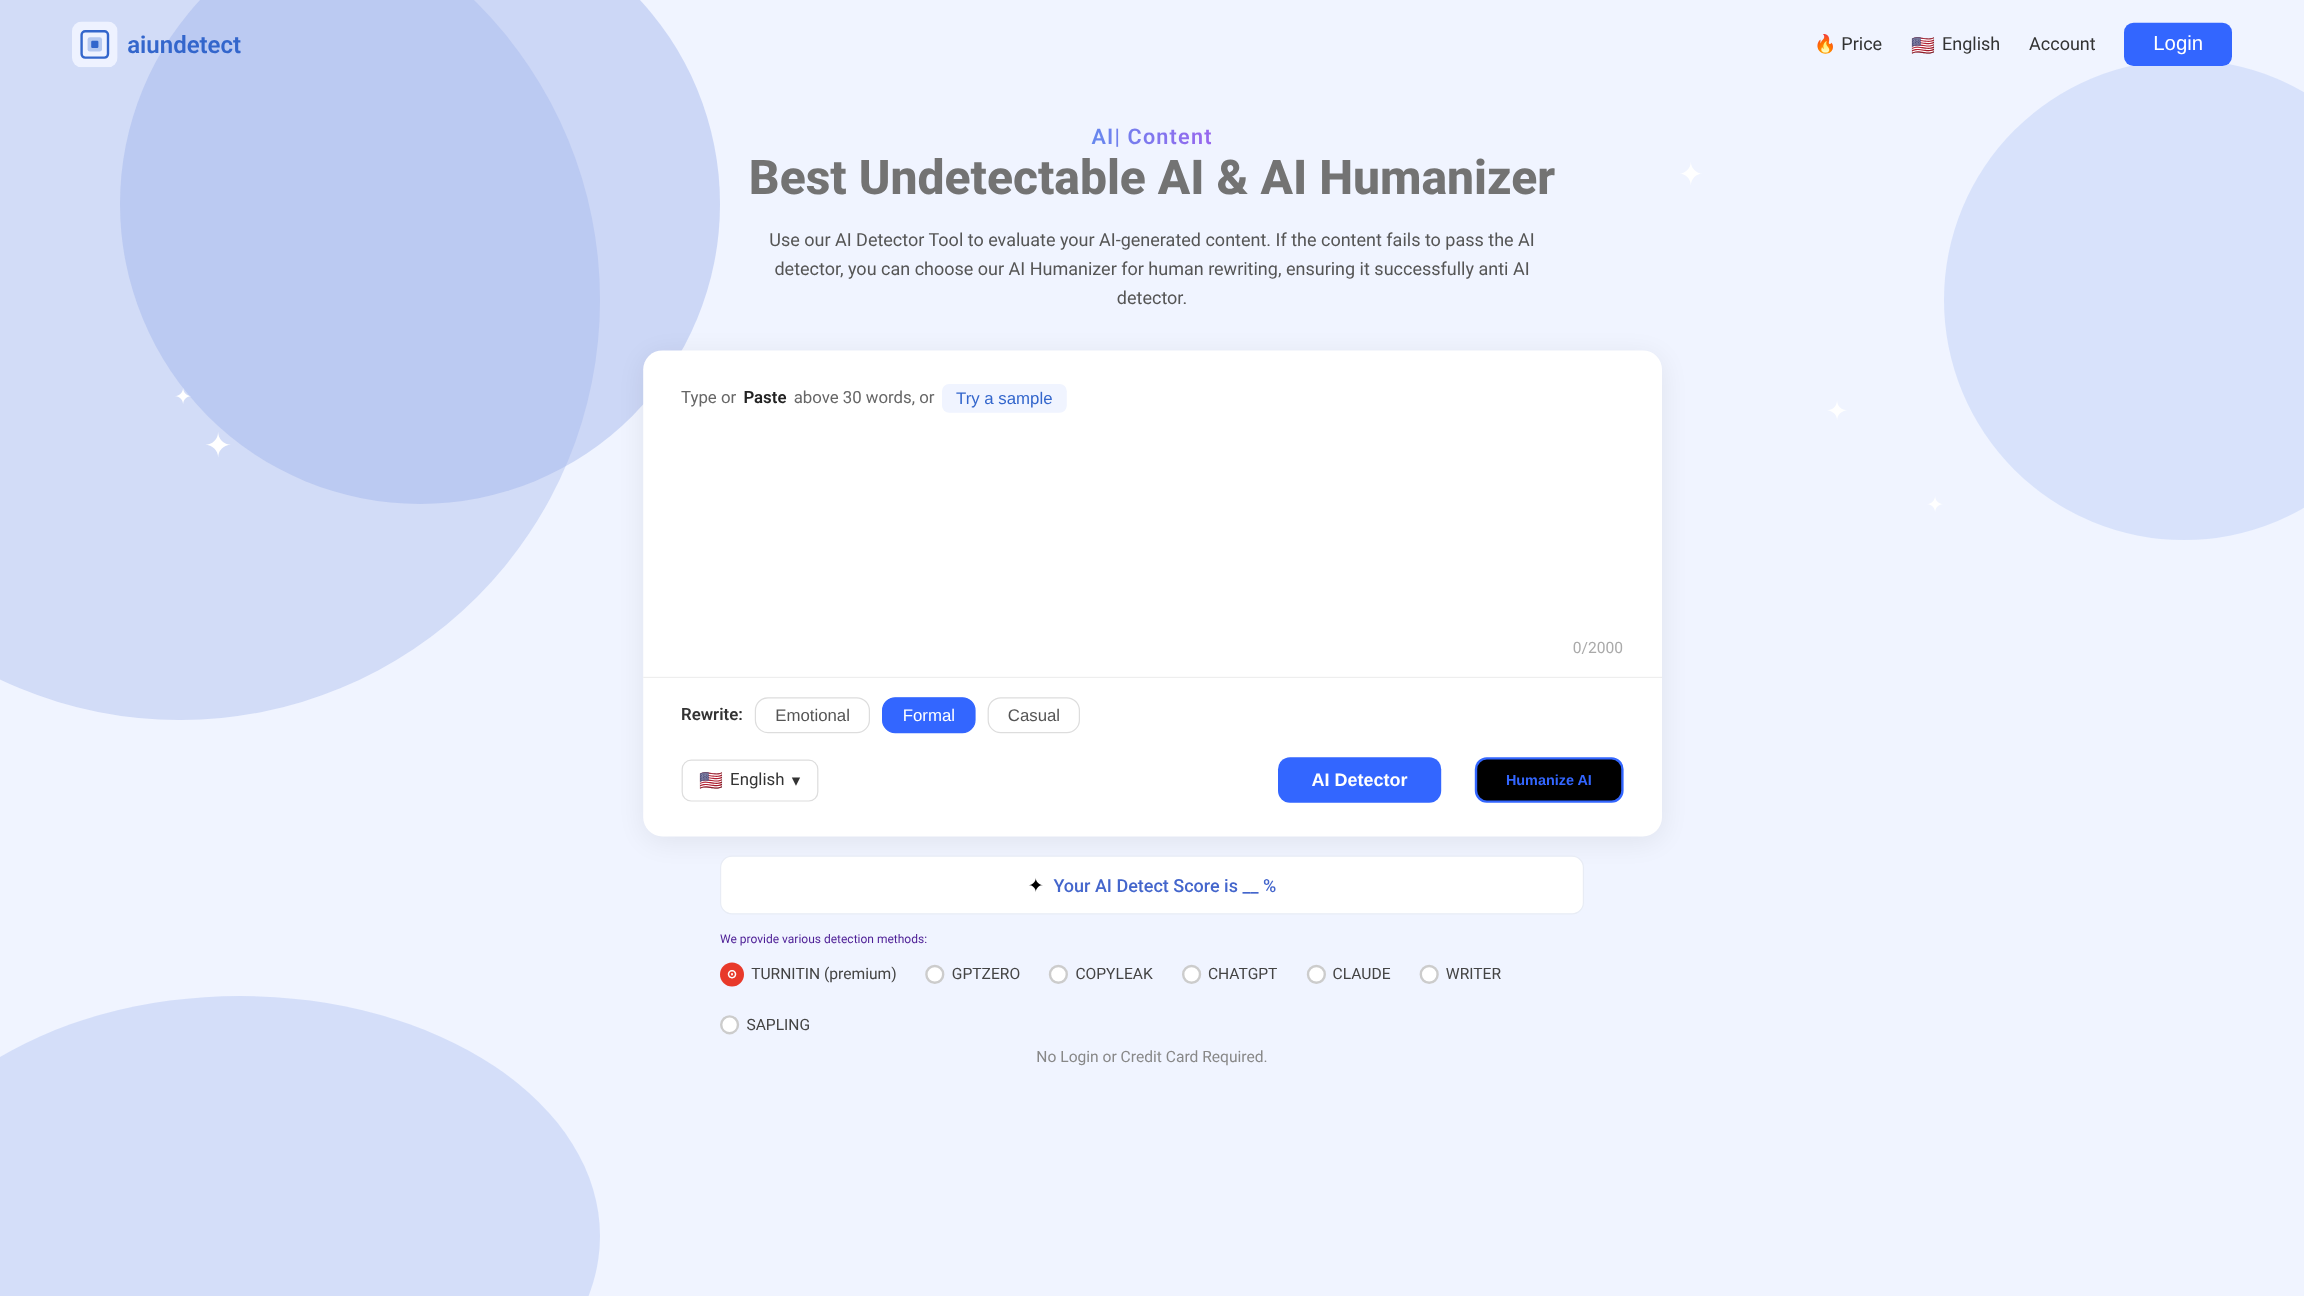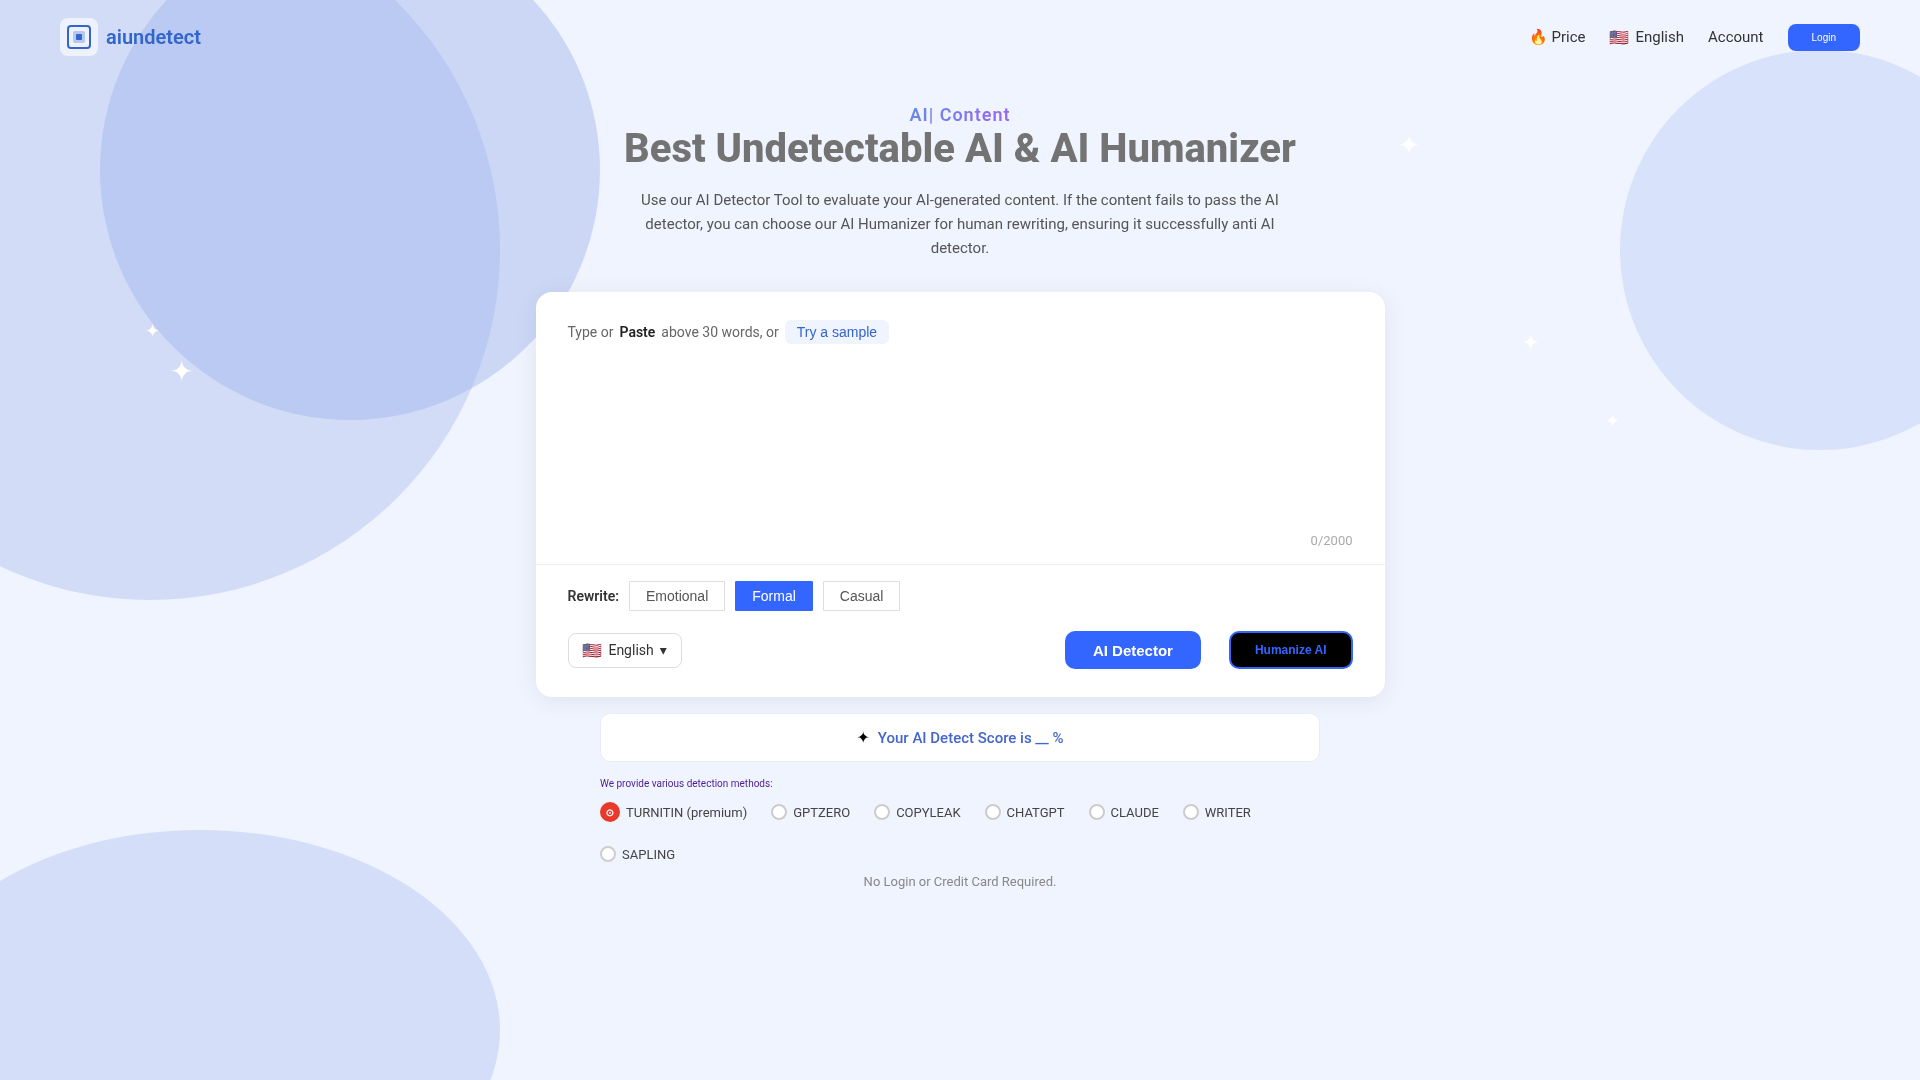--- a/index.html
+++ b/index.html
@@ -122,21 +122,21 @@
       font-size: 15px;
       color: #333;
       cursor: pointer;
     }
     .nav-login-btn {
       background: #3366ff;
       color: white;
       border: none;
       padding: 8px 24px;
       border-radius: 8px;
-      font-size: 10px;
+      font-size: 17px;
       font-weight: 500;
       cursor: pointer;
     }
 
     
     .main-content {
       position: relative;
       z-index: 5;
       display: flex;
       flex-direction: column;
@@ -232,21 +232,21 @@
       gap: 10px;
       margin-bottom: 20px;
     }
     .rewrite-label {
       font-size: 14px;
       font-weight: 600;
       color: #333;
     }
     .rewrite-btn {
       padding: 6px 16px;
-      border-radius: 1px;
+      border-radius: 11px;
       font-size: 14px;
       cursor: pointer;
       border: 1px solid #ddd;
       background: white;
       color: #555;
     }
     .rewrite-btn.active {
       background: #3366ff;
       color: white;
       border-color: #3366ff;

